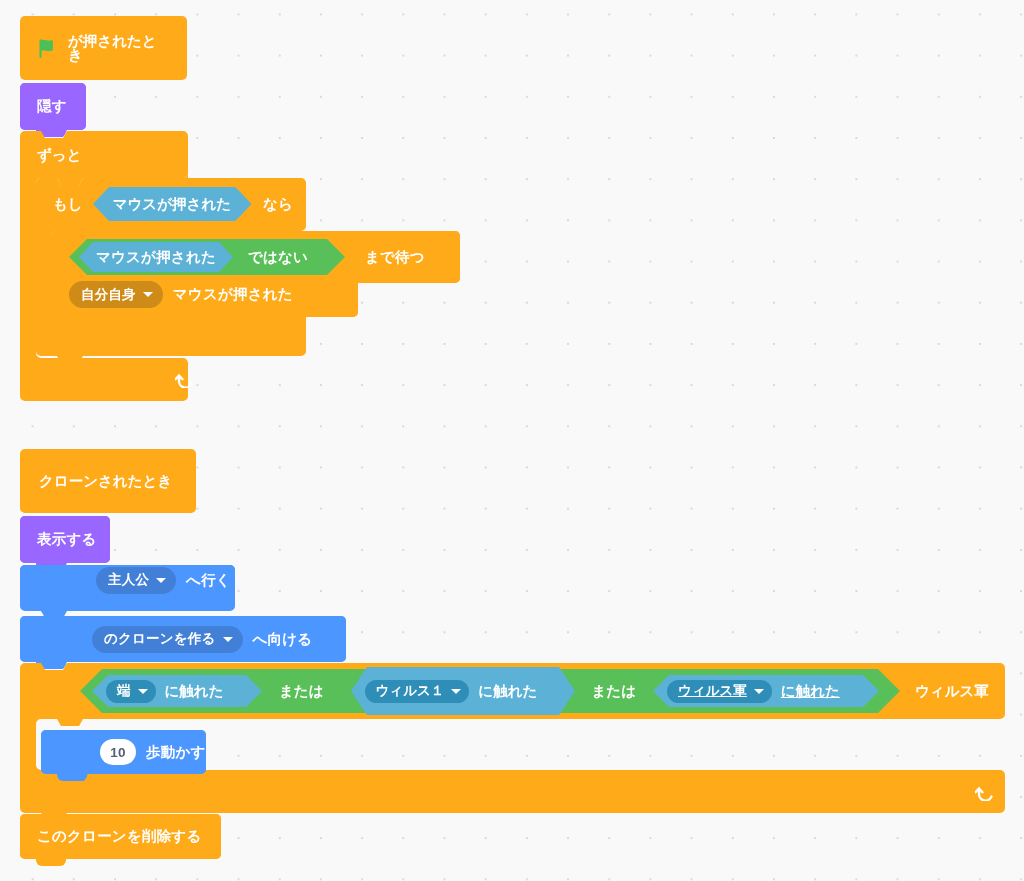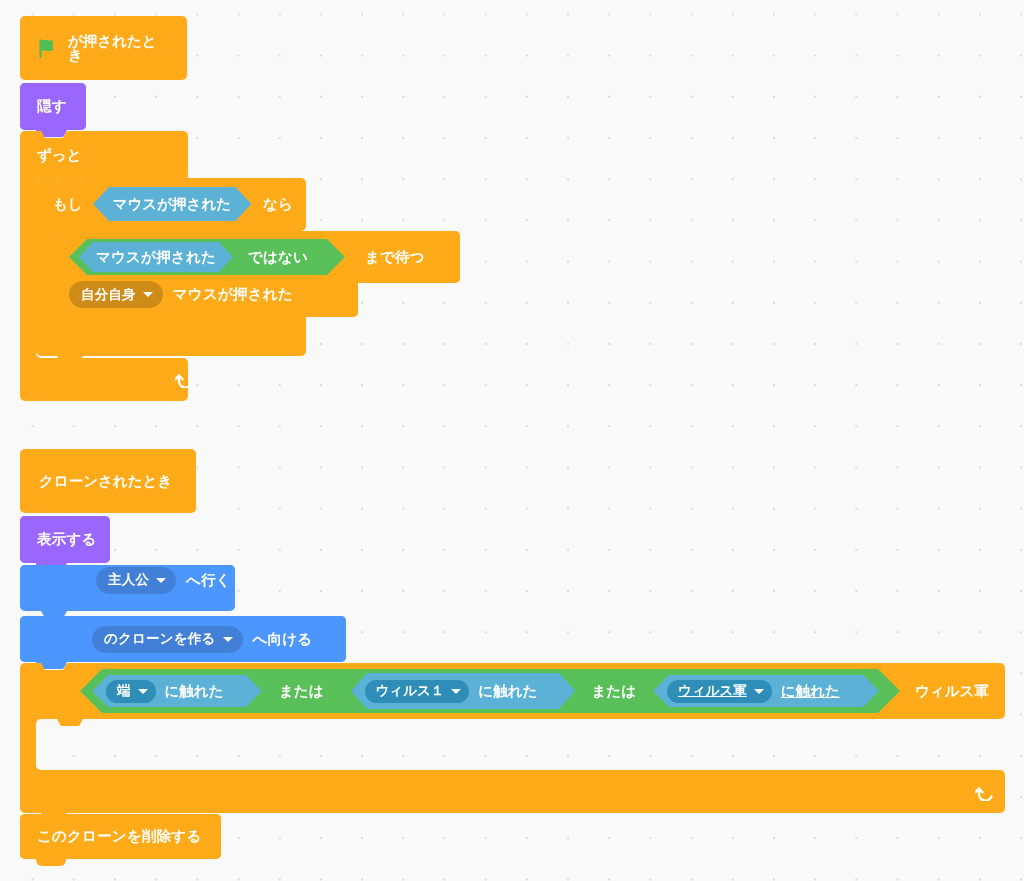--- a/index.html
+++ b/index.html
@@ -300,21 +300,21 @@
               <span class="lbl">に触れた</span>
             </span>
           </span>
           <span class="lbl" style="margin:0 16px;">または</span>
 
           <span class="hex" style="height:38px; width:546px; padding:0; justify-content:flex-start;">
             <svg class="hexbg" viewBox="0 0 546 38" preserveAspectRatio="none">
                 <path d="M19,0 L527,0 L546,19 L527,38 L19,38 L0,19 Z" fill="#59C059"></path>
               </svg>
             <span class="hexcontent" style="padding-left:10px; gap:0;">
-              <span class="hex" style="height:36px; padding:0; width:224px; justify-content:flex-start;">
+              <span class="hex" style="height:48px; padding:0; width:224px; justify-content:flex-start;">
                 <svg class="hexbg" viewBox="0 0 224 32" preserveAspectRatio="none">
                     <path d="M16,0 L208,0 L224,16 L208,32 L16,32 L0,16 Z" fill="#5CB1D6"></path>
                   </svg>
                 <span class="hexcontent" style="padding-left:14px; gap:8px;">
                   <span class="dropdown dd-sensing" style="height:23px; padding:0 8px 0 11px;">
                     <span>ウィルス１</span>
                     <span class="caret"></span>
                   </span>
                   <span class="lbl">に触れた</span>
                 </span>
@@ -339,20 +339,29 @@
       <span class="lbl" style="margin-left:14px;">ウィルス軍</span>
     </div>
 
     <span class="loopArrow" style="position:absolute; left:955px; top:118px; z-index:4;">
       <svg width="20" height="20" viewBox="0 0 20 20">
           <path d="M3.5 4.5 A6.5 6.5 0 0 1 16 7.5 L16 12.5 M16 12.5 L19.5 8.8 M16 12.5 L12.5 8.8" stroke="#fff" stroke-width="2.4" fill="none" stroke-linecap="round" stroke-linejoin="round" transform="rotate(180 10 10)"></path>
         </svg>
     </span>
   </div>
 
+  <div class="blk stack motion" style="left:41px; top:730px; width:165px; height:44px;">
+    <svg style="position:absolute;left:0;top:0;" width="165" height="52" viewBox="0 0 165 52">
+      <path d="M0,5 A5,5 0 0 1 5,0 L21,0 L25,7 L43,7 L47,0 L160,0 A5,5 0 0 1 165,5 L165,39 A5,5 0 0 1 160,44 L47,44 L43,51 L25,51 L21,44 L5,44 A5,5 0 0 1 0,39 Z" fill="#4C97FF"></path>
+    </svg>
+    <div class="row" style="position:relative;z-index:2; padding-left:43px;">
+      <span class="numinput">10</span>
+      <span class="lbl">歩動かす</span>
+    </div>
+  </div>
 
   <div class="blk stack control" style="left:20px; top:814px; width:201px; height:45px;">
     <svg style="position:absolute;left:0;top:0;" width="201" height="45" viewBox="0 0 201 45">
       <path d="M0,5 A5,5 0 0 1 5,0 L21,0 L25,7 L43,7 L47,0 L196,0 A5,5 0 0 1 201,5 L201,40 A5,5 0 0 1 196,45 L5,45 A5,5 0 0 1 0,40 Z" fill="#FFAB19"></path>
     </svg>
     <span class="lbl" style="position:relative;z-index:2;">このクローンを削除する</span>
   </div>
 
 </div>
 

